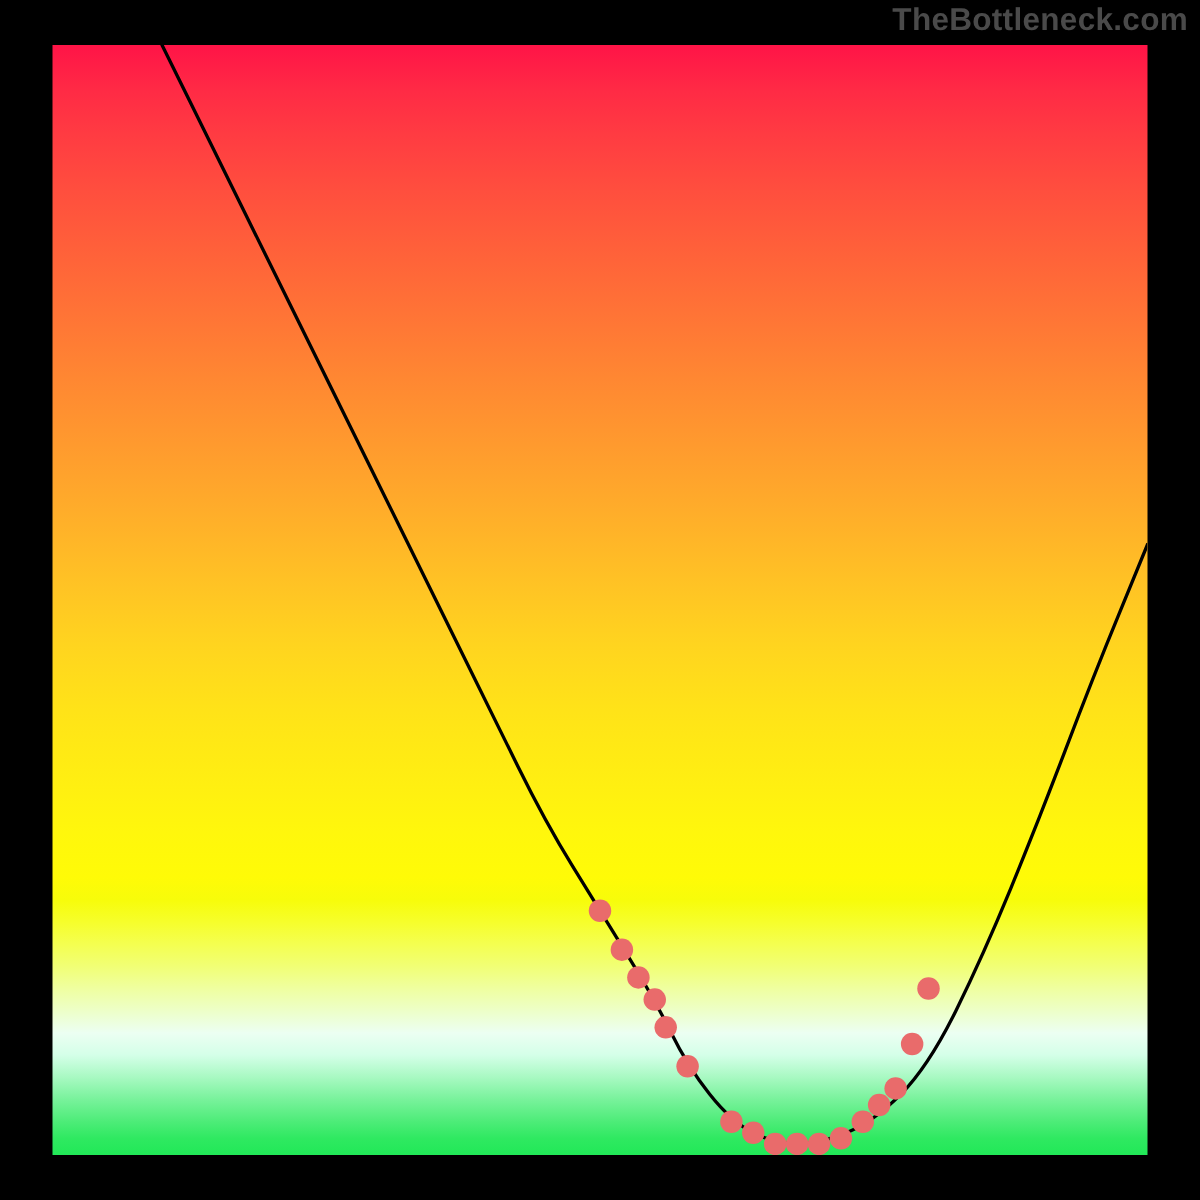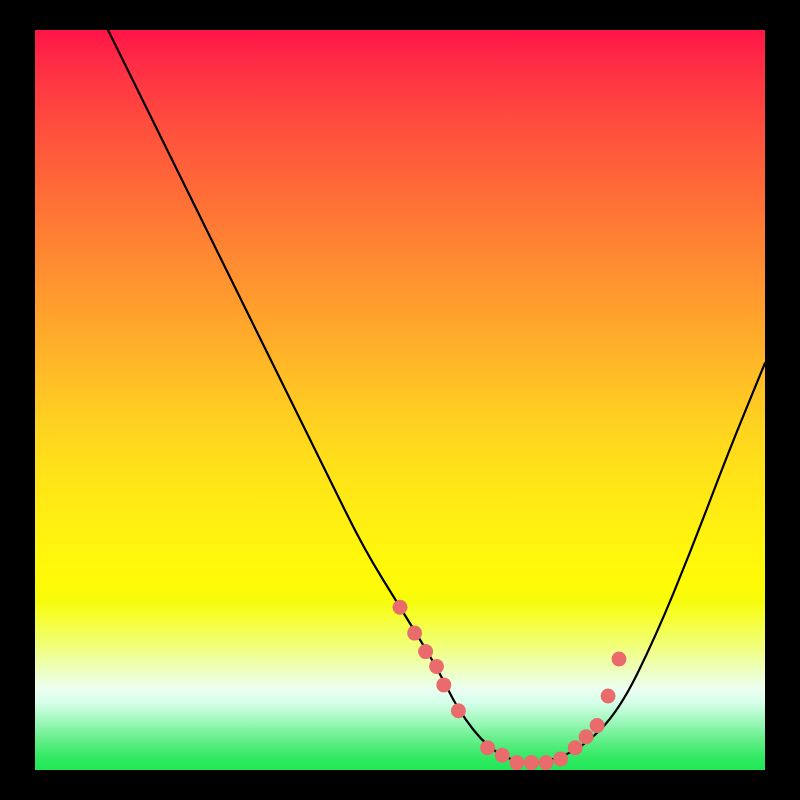--- a/index.html
+++ b/index.html
@@ -72,20 +72,21 @@
     top: 0;
     width: 730px;
     height: 740px;
   }
 </style>
 </head>
 <body>
 
 <div class="frame">
 
+  <div class="watermark">TheBottleneck.com</div>
 
   <div class="plot-area">
     <svg class="curve" viewBox="0 0 730 740" preserveAspectRatio="none">
       <g>
         <path id="curve-path" fill="none" stroke="#000" stroke-width="2.2" stroke-linecap="round" d="M 73.0 0.0 Q 73.0 0.0 91.3 37.0 Q 109.5 74.0 127.8 111.0 Q 146.0 148.0 164.3 185.0 Q 182.5 222.0 200.8 259.0 Q 219.0 296.0 237.3 333.0 Q 255.5 370.0 273.8 407.0 Q 292.0 444.0 310.3 481.0 Q 328.5 518.0 346.8 547.6 Q 365.0 577.2 383.3 606.8 Q 401.5 636.4 412.5 658.6 Q 423.4 680.8 438.0 699.3 Q 452.6 717.8 467.2 725.2 Q 481.8 732.6 496.4 732.6 Q 511.0 732.6 529.3 725.2 Q 547.5 717.8 565.8 699.3 Q 584.0 680.8 602.3 643.8 Q 620.5 606.8 638.8 562.4 Q 657.0 518.0 675.3 469.9 Q 693.5 421.8 711.8 377.4 T 730.0 333.0"></path>
       </g>
       <g id="scatter-group">
           <circle cx="365.0" cy="577.2" r="7.5" fill="#e96b6b"></circle>
           <circle cx="379.6" cy="603.1" r="7.5" fill="#e96b6b"></circle>
           <circle cx="390.6" cy="621.6" r="7.5" fill="#e96b6b"></circle>

